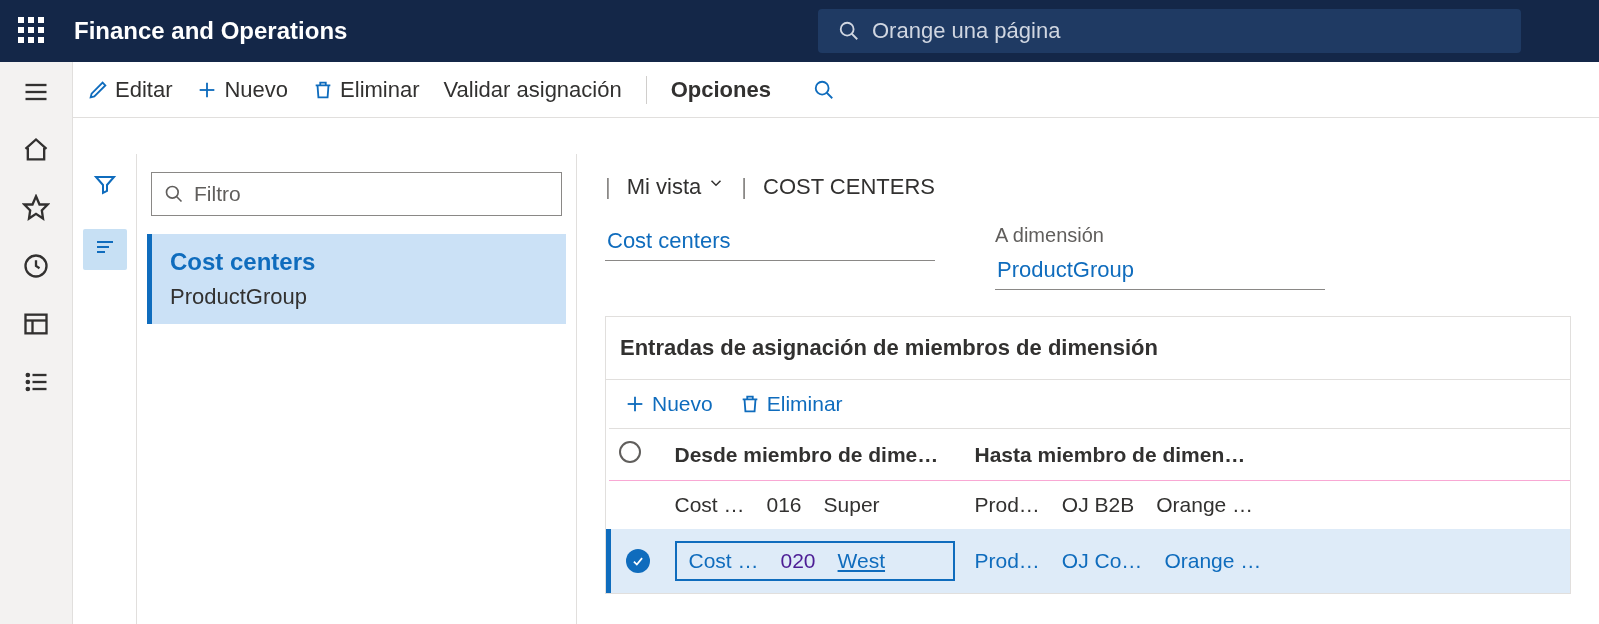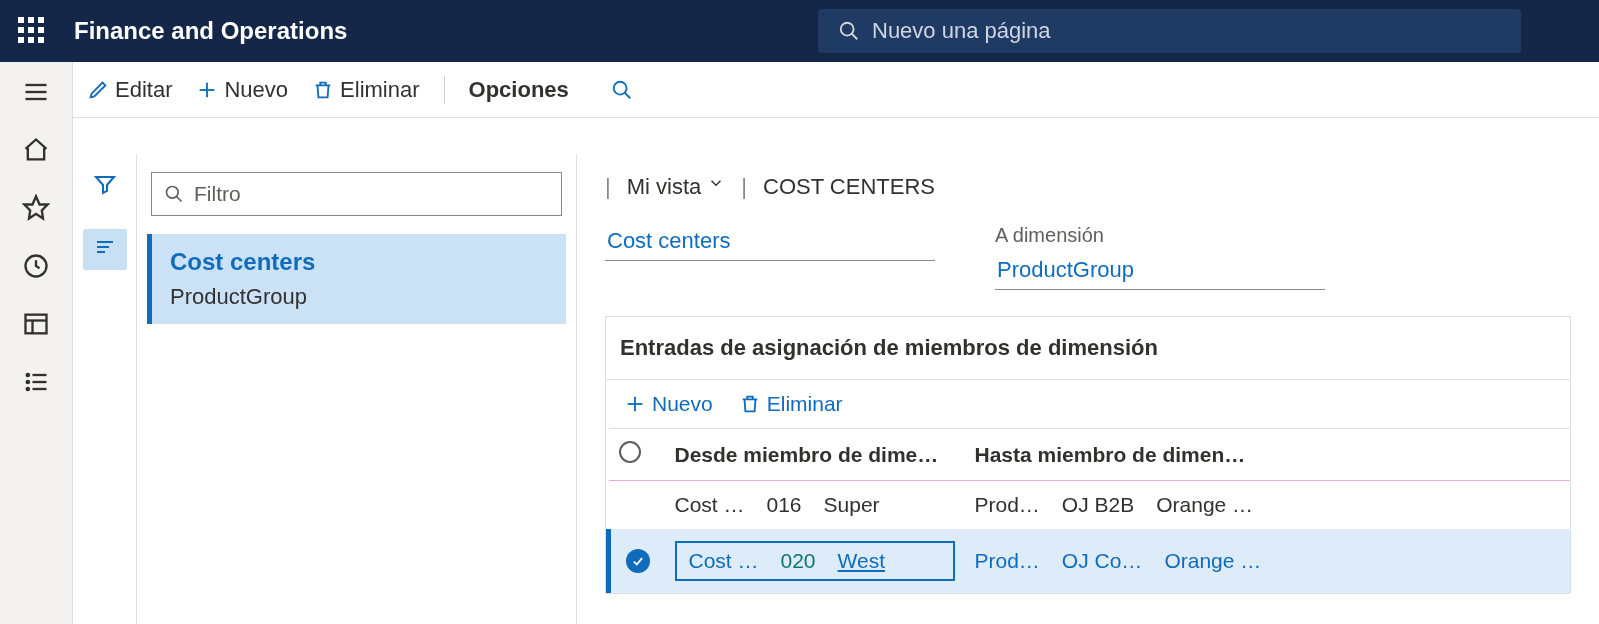--- a/index.html
+++ b/index.html
@@ -93,21 +93,21 @@
         <span></span>
         <span></span>
     </div>
     <div class="app-title">Finance and Operations</div>
     <div class="spacer"></div>
     <div class="search-pill">
       <svg viewBox="0 0 24 24" fill="none" stroke="currentColor" stroke-width="2">
           <circle cx="10" cy="10" r="7"></circle>
           <line x1="21" y1="21" x2="15" y2="15"></line>
         </svg>
-      <span>Nuevo una página</span>
+      <span>Orange una página</span>
     </div>
   </div>
 
   <div class="shell">
     <div class="rail">
       <div class="ic">
           <svg viewBox="0 0 24 24" stroke="currentColor" stroke-width="2" fill="none">
             <line x1="3" y1="6" x2="21" y2="6"></line>
             <line x1="3" y1="12" x2="21" y2="12"></line>
             <line x1="3" y1="18" x2="21" y2="18"></line>
@@ -162,20 +162,23 @@
               <line x1="12" y1="4" x2="12" y2="20"></line>
               <line x1="4" y1="12" x2="20" y2="12"></line>
             </svg>
           <span>Nuevo</span>
         </div>
         <div class="cmd">
           <svg viewBox="0 0 24 24" stroke="currentColor" stroke-width="2" fill="none">
               <path d="M4 7h16M9 7V4h6v3M6 7l1 13h10l1-13"></path>
             </svg>
           <span>Eliminar</span>
+        </div>
+        <div class="cmd">
+          <span>Validar asignación</span>
         </div>
         <div class="sep"></div>
         <div class="cmd">
           <span class="bold">Opciones</span>
         </div>
         <div class="cmd cmd-search" style="margin-left:18px;">
           <svg viewBox="0 0 24 24" stroke="currentColor" stroke-width="2" fill="none">
               <circle cx="10" cy="10" r="7"></circle>
               <line x1="21" y1="21" x2="15" y2="15"></line>
             </svg>
@@ -284,21 +287,21 @@
                   <td class="selcol bar">
                     <span class="check">
                         <svg viewBox="0 0 24 24" stroke="currentColor" stroke-width="3" fill="none">
                           <polyline points="5 13 10 18 19 7"></polyline>
                         </svg>
                       </span>
                   </td>
                   <td>
                     <div class="cellbox">
                       <span style="color:#0f6cbd">Cost …</span>
-                      <span style="color:#0f766e">020</span>
+                      <span style="color:#4c1d95">020</span>
                       <span class="link">West</span>
                     </div>
                   </td>
                   <td>
                     <div class="colgroup-to" style="color:#0f6cbd">
                       <span>Prod…</span>
                       <span>OJ Co…</span>
                       <span>Orange …</span>
                     </div>
                   </td>

